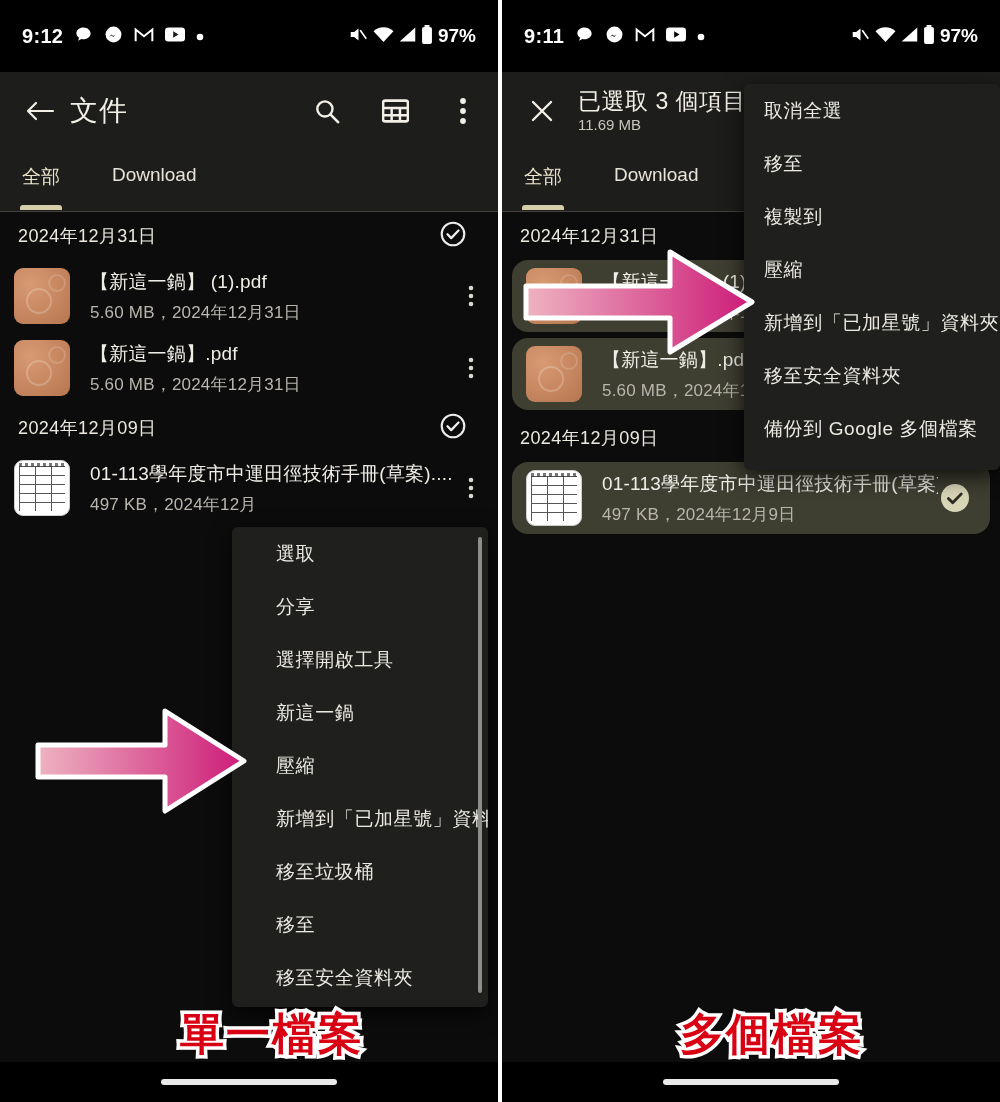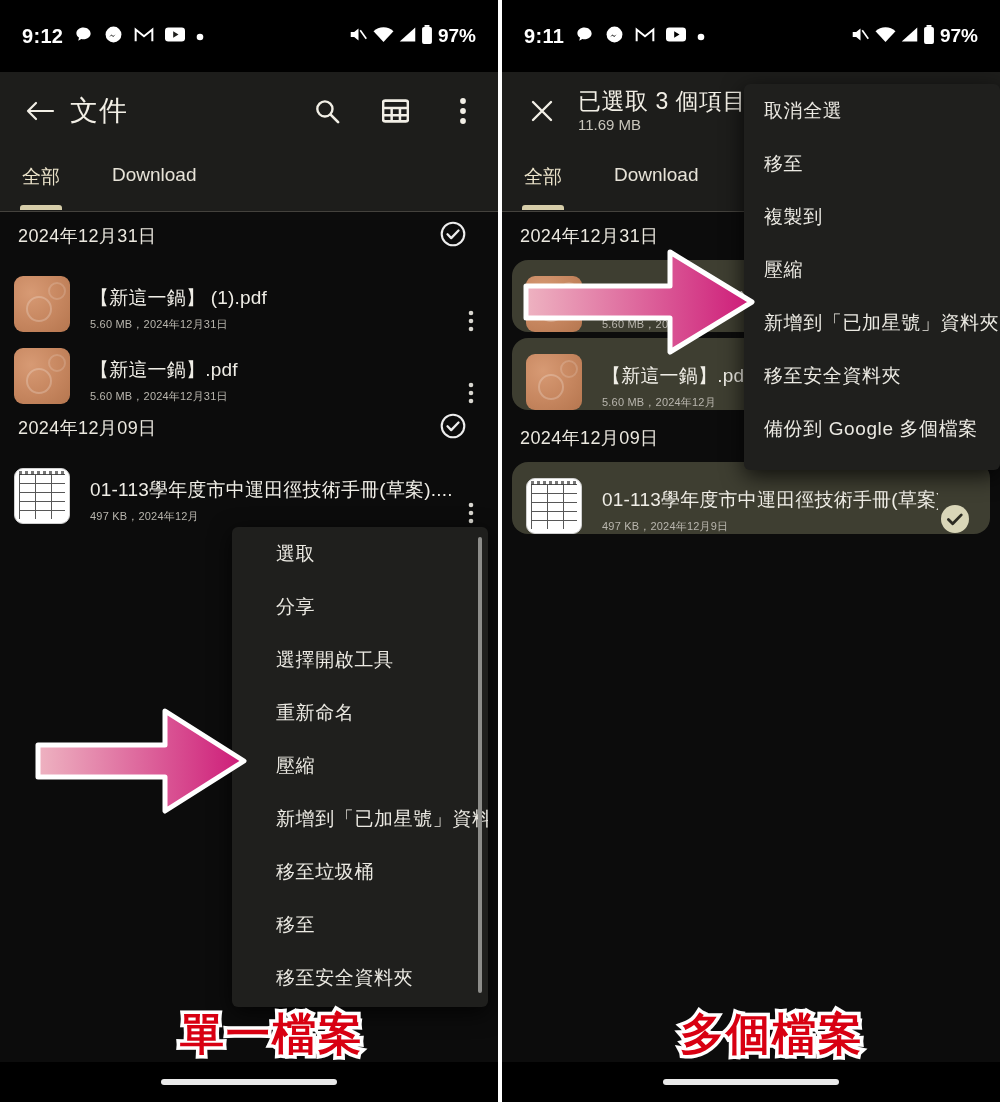--- a/index.html
+++ b/index.html
@@ -45,36 +45,36 @@
   .tab.t-dl  { margin-left:52px; color:#e7e3d8; }
   .tab.t-all .under { position:absolute; left:-2px; right:-2px; bottom:-10px; height:5px; background:#d6cda9; border-radius:3px 3px 0 0;}
   .tabdiv { position:absolute; top:211px; left:0; width:100%; height:1px; background:#44423d; }
 
   
   .list { position:absolute; top:212px; left:0; width:100%; bottom:0; background:#0c0c0c; }
   .datehdr { height:48px; display:flex; align-items:center; position:relative; }
   .datehdr .d { color:#ece9e0; font-size:18px; margin-left:18px; letter-spacing:.4px;}
   .datehdr .chk { position:absolute; right:32px; top:50%; transform:translateY(-50%); }
 
-  .row { height:72px; display:flex; align-items:flex-end; position:relative; padding:0 12px 0 14px; }
+  .row { height:72px; display:flex; align-items:center; position:relative; padding:0 12px 0 14px; }
   .row.selected { background:#3e3e31; border-radius:16px; margin:0 10px; height:72px; }
   .thumb { width:56px; height:56px; border-radius:9px; flex:0 0 56px; overflow:hidden; position:relative; }
   .thumb.pdf { background: radial-gradient(circle at 30% 30%, #d79a74 0%, #c6865f 55%, #b5764f 100%); }
   .thumb.pdf::before{ content:""; position:absolute; left:12px; top:20px; width:22px; height:22px; border:2px solid rgba(255,255,255,.22); border-radius:50%; }
   .thumb.pdf::after{ content:""; position:absolute; left:34px; top:6px; width:14px; height:14px; border:2px solid rgba(255,255,255,.16); border-radius:50%; }
   .thumb.sheet { background:#fff; border:1px solid #cfcfcf; }
   .thumb.sheet .grid { position:absolute; inset:5px 4px 4px 4px; background:
       repeating-linear-gradient(to bottom, #3a3a3a 0 1px, transparent 1px 9px),
       repeating-linear-gradient(to right, #3a3a3a 0 1px, transparent 1px 16px);
       opacity:.85; }
   .thumb.sheet .hdr { position:absolute; left:4px; right:4px; top:2px; height:4px; background:
       repeating-linear-gradient(to right,#777 0 3px, transparent 3px 6px); }
   .meta { margin-left:20px; min-width:0; flex:1; }
   .fname { color:#efede6; font-size:19px; white-space:nowrap; overflow:hidden; letter-spacing:.2px;}
-  .fsub  { color:#b9b6ae; font-size:11px; margin-top:6px; white-space:nowrap; letter-spacing:.2px;}
+  .fsub  { color:#b9b6ae; font-size:17px; margin-top:6px; white-space:nowrap; letter-spacing:.2px;}
   .rowmenu { width:30px; display:flex; align-items:center; justify-content:center; }
   .rowchk { width:40px; display:flex; align-items:center; justify-content:flex-end; padding-right:8px;}
 
   
   .menu { position:absolute; background:#1f1f1d; border-radius:6px; box-shadow:0 6px 22px rgba(0,0,0,.75); overflow:hidden; z-index:30;}
   .menu .mi { color:#ebe9e2; font-size:19px; padding-left:20px; display:flex; align-items:center; letter-spacing:.6px; white-space:nowrap;}
   .menu-left { left:232px; top:527px; width:256px; height:480px; }
   .menu-left .mi { height:53px;padding-left:44px; }
   .menu-left .scrollbar { position:absolute; right:6px; top:10px; width:4px; height:456px; background:#8d8d8a; border-radius:2px;}
   .menu-right { left:744px; top:84px; width:256px; height:386px; }
@@ -268,21 +268,21 @@
               <circle cx="3" cy="19" r="2.3" fill="#d9d7d0"></circle>
             </svg>
         </div>
       </div>
     </div>
 
     <div class="menu menu-left">
       <div class="mi">選取</div>
       <div class="mi">分享</div>
       <div class="mi">選擇開啟工具</div>
-      <div class="mi">重新命名</div>
+      <div class="mi">新這一鍋</div>
       <div class="mi">壓縮</div>
       <div class="mi">新增到「已加星號」資料夾</div>
       <div class="mi">移至垃圾桶</div>
       <div class="mi">移至</div>
       <div class="mi">移至安全資料夾</div>
       <div class="scrollbar"></div>
     </div>
 
     <svg class="arrow" style="left:32px; top:702px;" width="218" height="118" viewBox="0 0 218 118">
       <defs>

